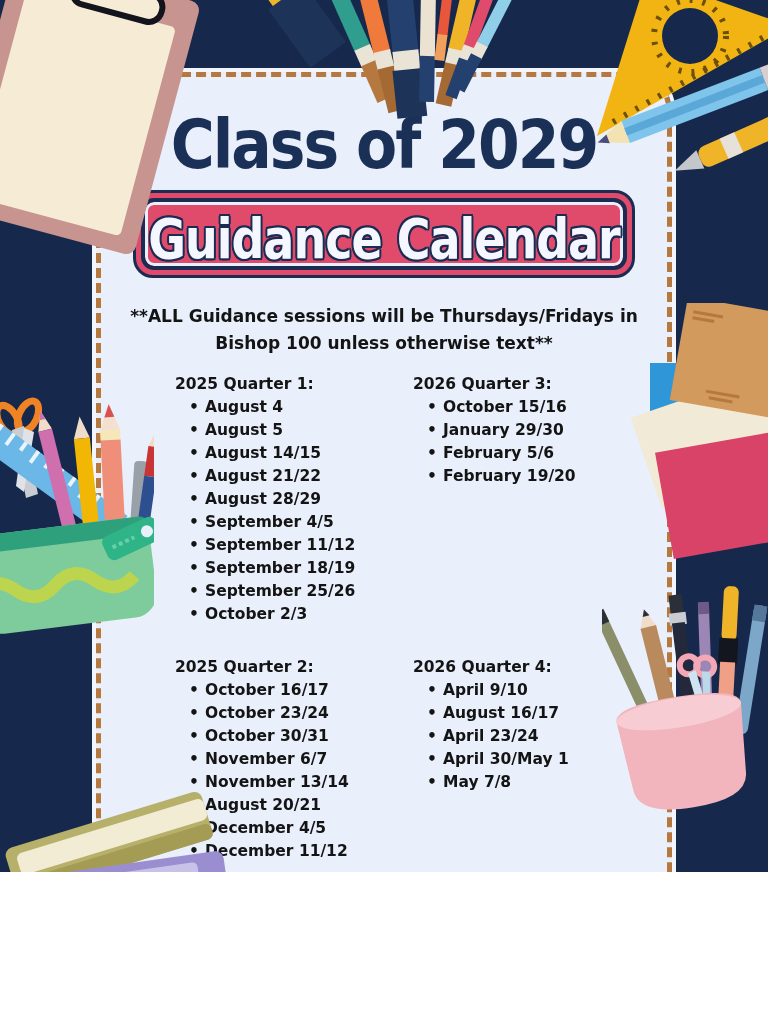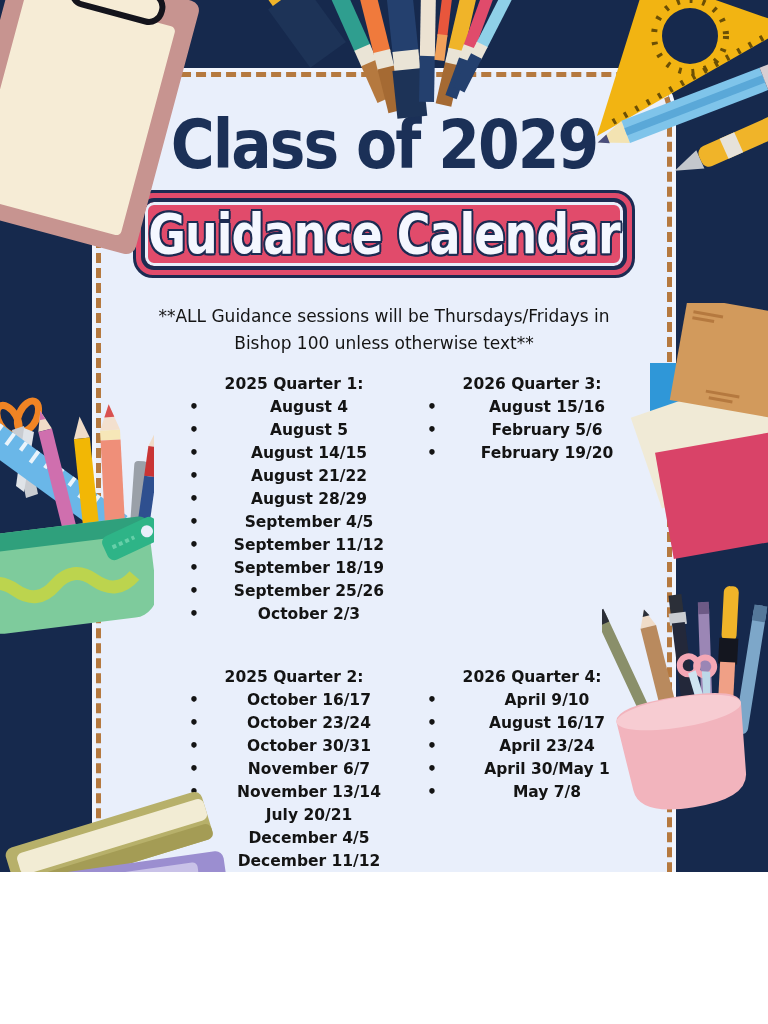--- a/index.html
+++ b/index.html
@@ -29,38 +29,38 @@
   .banner{
     position:absolute; left:50%; top:113px; transform:translateX(-50%);
     width:502px; height:88px; box-sizing:border-box;
     background:var(--banner); border:3px solid var(--banner_border);
     border-radius:20px; padding:5px; z-index:2;
   }
   .banner-inner{
     width:100%; height:100%; box-sizing:border-box;
     background:var(--banner); border:4px solid var(--banner_border);
     border-radius:13px; box-shadow:inset 0 0 0 3px var(--card);
-    display:flex; align-items:center; justify-content:center;
+    display:flex; align-items:flex-end; justify-content:center;
   }
   .banner-inner span{
     display:inline-block; transform:scaleY(1.18);
     font-size:46px; font-weight:bold; letter-spacing:-1px; color:var(--banner_text);
     text-shadow:2px 0 var(--banner_border),-2px 0 var(--banner_border),
       0 2px var(--banner_border),0 -2px var(--banner_border),
       1.5px 1.5px var(--banner_border),-1.5px 1.5px var(--banner_border),
       1.5px -1.5px var(--banner_border),-1.5px -1.5px var(--banner_border);
   }
   .note{
     position:absolute; left:0; top:226px; width:100%; text-align:center;
-    color:var(--ink); font-weight:normal; font-size:17px; line-height:27px;
+    color:var(--ink); font-weight:bold; font-size:17px; line-height:27px;
   }
   .quarters{
     position:absolute; left:74px; top:296px; width:486px;
-    display:grid; grid-template-columns:238px 238px; row-gap:40px;
-    color:var(--ink); font-size:15.5px; line-height:23px; font-weight:bold;text-align:center;
+    display:grid; grid-template-columns:238px 238px; row-gap:30px;
+    color:var(--ink); font-size:15.5px; line-height:23px; font-weight:bold;
   }
   .quarter h3{margin:0; font-size:15.5px; line-height:23px; font-weight:bold;}
   .quarter ul{margin:0; padding:0; list-style:none;}
   .quarter li{position:relative; padding-left:30px;}
   .quarter li::before{content:"\2022"; position:absolute; left:14px;}
   
   .dec{position:absolute; z-index:3;}
   .ph-text{
     position:absolute; left:348px; top:944px; z-index:5;
     font-size:13px; font-weight:bold; color:#1c1c1c;
@@ -99,35 +99,36 @@
             <li><span>September 11/12</span></li>
             <li><span>September 18/19</span></li>
             <li><span>September 25/26</span></li>
             <li><span>October 2/3</span></li>
           </ul>
       </section>
       <section class="quarter">
         <h3>2026 Quarter 3:</h3>
         <ul>
 
-        <li><span>August 15/16</span></li>
+        <li><span>October 15/16</span></li>
+            <li><span>January 29/30</span></li>
             <li><span>February 5/6</span></li>
             <li><span>February 19/20</span></li>
           </ul>
       </section>
       <section class="quarter">
         <h3>2025 Quarter 2:</h3>
         <ul>
 
         <li><span>October 16/17</span></li>
             <li><span>October 23/24</span></li>
             <li><span>October 30/31</span></li>
             <li><span>November 6/7</span></li>
             <li><span>November 13/14</span></li>
-            <li><span>July 20/21</span></li>
+            <li><span>August 20/21</span></li>
             <li><span>December 4/5</span></li>
             <li><span>December 11/12</span></li>
           </ul>
       </section>
       <section class="quarter">
         <h3>2026 Quarter 4:</h3>
         <ul>
 
         <li><span>April 9/10</span></li>
             <li><span>August 16/17</span></li>

